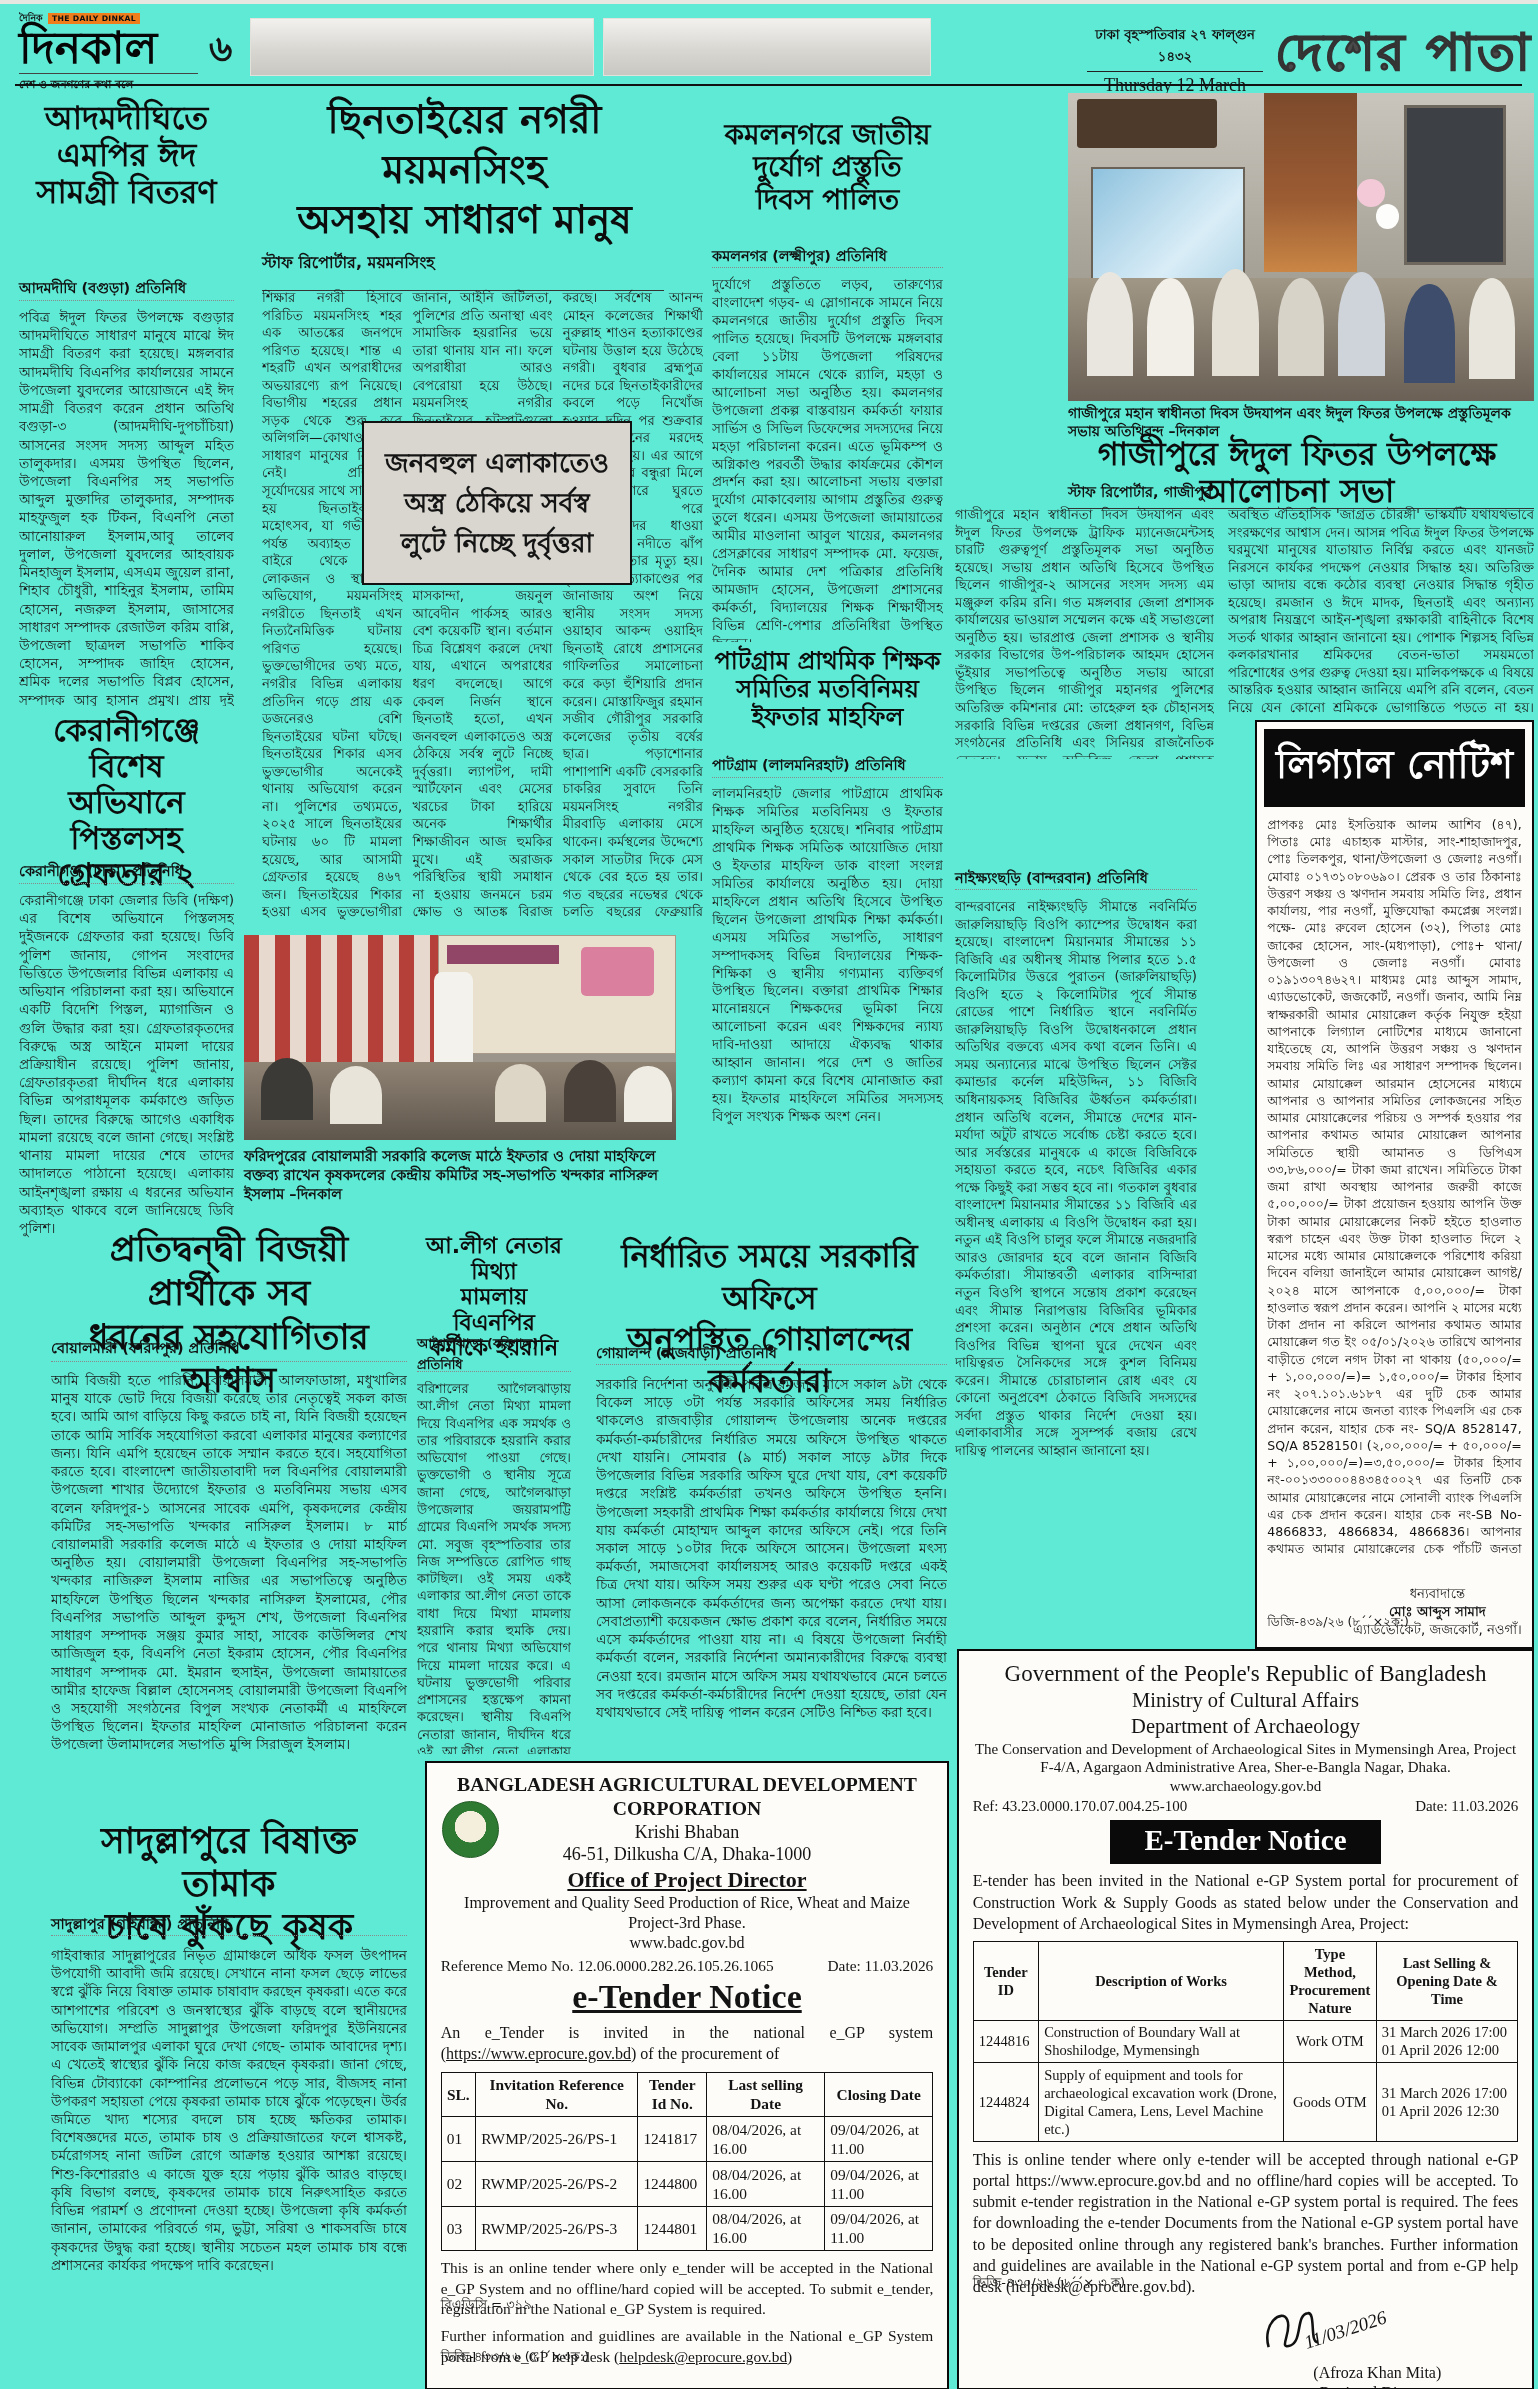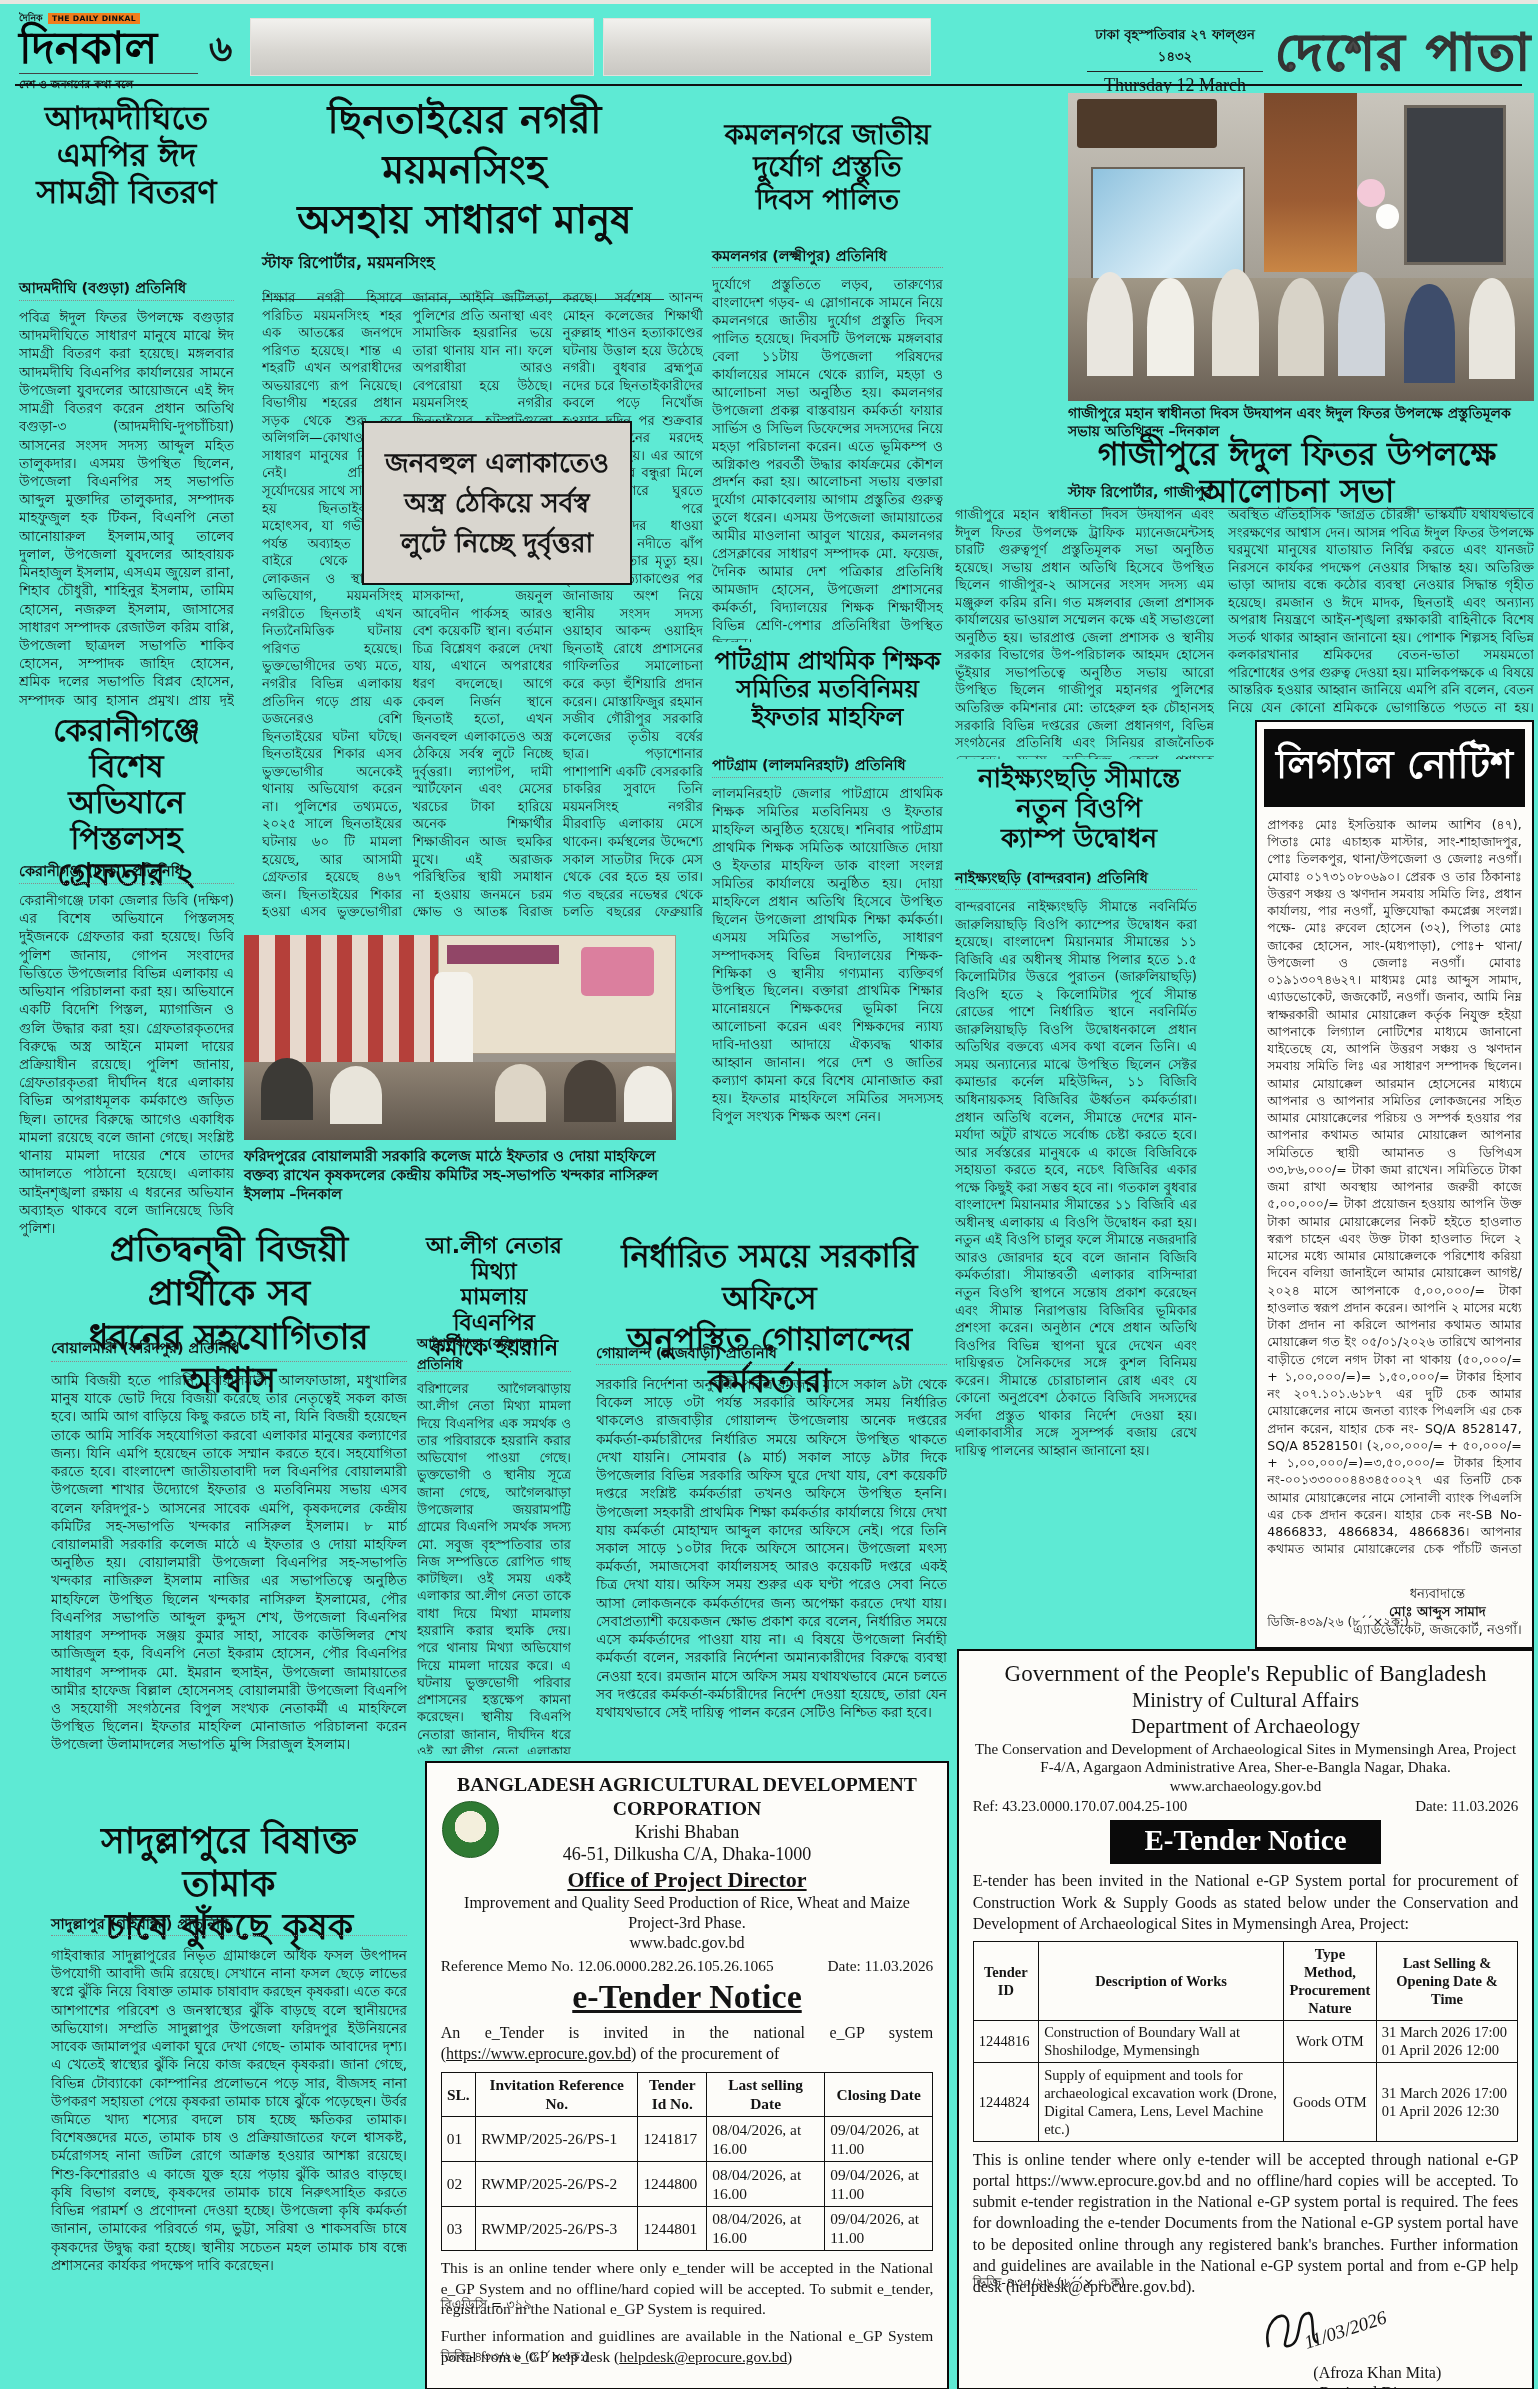--- a/index.html
+++ b/index.html
@@ -73,21 +73,21 @@
 
   <div class="abs hl" style="left:19px;top:709px;width:215px;font-size:31px;">কেরানীগঞ্জে বিশেষ
 অভিযানে পিস্তলসহ
 গ্রেফতার ২</div>
   <div class="abs byline" style="left:19px;top:856px;width:215px;">কেরানীগঞ্জ (ঢাকা) প্রতিনিধি</div>
   <div class="abs rule-dot" style="left:19px;top:879px;width:215px;"></div>
   <div class="abs body-txt" style="left:19px;top:887px;width:215px;height:359px;font-size:13.7px;">কেরানীগঞ্জে ঢাকা জেলার ডিবি (দক্ষিণ) এর বিশেষ অভিযানে পিস্তলসহ দুইজনকে গ্রেফতার করা হয়েছে। ডিবি পুলিশ জানায়, গোপন সংবাদের ভিত্তিতে উপজেলার বিভিন্ন এলাকায় এ অভিযান পরিচালনা করা হয়। অভিযানে একটি বিদেশি পিস্তল, ম্যাগাজিন ও গুলি উদ্ধার করা হয়। গ্রেফতারকৃতদের বিরুদ্ধে অস্ত্র আইনে মামলা দায়ের প্রক্রিয়াধীন রয়েছে। পুলিশ জানায়, গ্রেফতারকৃতরা দীর্ঘদিন ধরে এলাকায় বিভিন্ন অপরাধমূলক কর্মকাণ্ডে জড়িত ছিল। তাদের বিরুদ্ধে আগেও একাধিক মামলা রয়েছে বলে জানা গেছে। সংশ্লিষ্ট থানায় মামলা দায়ের শেষে তাদের আদালতে পাঠানো হয়েছে। এলাকায় আইনশৃঙ্খলা রক্ষায় এ ধরনের অভিযান অব্যাহত থাকবে বলে জানিয়েছে ডিবি পুলিশ।</div>
 
   <div class="abs hl" style="left:255px;top:91px;width:419px;font-size:39px;line-height:1.28;">ছিনতাইয়ের নগরী ময়মনসিংহ
 অসহায় সাধারণ মানুষ</div>
-  <div class="abs" style="left:262px;top:246px;width:402px;border-bottom:1.3px solid #333;padding-bottom:22px;">
+  <div class="abs" style="left:262px;top:246px;width:402px;border-bottom:1.3px solid #333;padding-bottom:13px;">
     <span class="byline" style="font-size:16px;">স্টাফ রিপোর্টার, ময়মনসিংহ</span>
   </div>
   <div class="abs body-txt" style="left:262px;top:285px;width:441px;height:634px;font-size:13.2px;column-count:3;column-gap:10.3px;">শিক্ষার নগরী হিসাবে পরিচিত ময়মনসিংহ শহর এক আতঙ্কের জনপদে পরিণত হয়েছে। শান্ত এ শহরটি এখন অপরাধীদের অভয়ারণ্যে রূপ নিয়েছে। বিভাগীয় শহরের প্রধান সড়ক থেকে শুরু করে অলিগলি—কোথাও আজ সাধারণ মানুষের নিরাপত্তা নেই। প্রতিদিনের সূর্যোদয়ের সাথে সাথে শুরু হয় ছিনতাইকারীদের মহোৎসব, যা গভীর রাত পর্যন্ত অব্যাহত থাকে। বাইরে থেকে আসা লোকজন ও স্থানীয়দের অভিযোগ, ময়মনসিংহ নগরীতে ছিনতাই এখন নিত্যনৈমিত্তিক ঘটনায় পরিণত হয়েছে। ভুক্তভোগীদের তথ্য মতে, নগরীর বিভিন্ন এলাকায় প্রতিদিন গড়ে প্রায় এক ডজনেরও বেশি ছিনতাইয়ের ঘটনা ঘটছে। ছিনতাইয়ের শিকার এসব ভুক্তভোগীর অনেকেই থানায় অভিযোগ করেন না। পুলিশের তথ্যমতে, ২০২৫ সালে ছিনতাইয়ের ঘটনায় ৬০ টি মামলা হয়েছে, আর আসামী গ্রেফতার হয়েছে ৪৬৭ জন। ছিনতাইয়ের শিকার হওয়া এসব ভুক্তভোগীরা জানান, আইনি জটিলতা, পুলিশের প্রতি অনাস্থা এবং সামাজিক হয়রানির ভয়ে তারা থানায় যান না। ফলে অপরাধীরা আরও বেপরোয়া হয়ে উঠছে। ময়মনসিংহ নগরীর ছিনতাইয়ের হটস্পটগুলো হচ্ছে পাটগুদাম ব্রিজ মোড়, কেওটখালী, বাকৃবি শেষ মোড়, সানকিপাড়া, মীরবাড়ি, কলেজ রোড, মাদ্রাসা কোয়ার্টার, সার্কিট হাউজ রোড, বাইপাস মোড়, গাঙ্গিনারপাড়, স্টেশন রোড, শম্ভুগঞ্জ বাজার, চরপাড়া, মাসকান্দা, জয়নুল আবেদীন পার্কসহ আরও বেশ কয়েকটি স্থান। বর্তমান চিত্র বিশ্লেষণ করলে দেখা যায়, এখানে অপরাধের ধরণ বদলেছে। আগে কেবল নির্জন স্থানে ছিনতাই হতো, এখন জনবহুল এলাকাতেও অস্ত্র ঠেকিয়ে সর্বস্ব লুটে নিচ্ছে দুর্বৃত্তরা। ল্যাপটপ, দামী স্মার্টফোন এবং মেসের খরচের টাকা হারিয়ে অনেক শিক্ষার্থীর শিক্ষাজীবন আজ হুমকির মুখে। এই অরাজক পরিস্থিতির স্থায়ী সমাধান না হওয়ায় জনমনে চরম ক্ষোভ ও আতঙ্ক বিরাজ করছে। সর্বশেষ আনন্দ মোহন কলেজের শিক্ষার্থী নুরুল্লাহ শাওন হত্যাকাণ্ডের ঘটনায় উত্তাল হয়ে উঠেছে নগরী। বুধবার ব্রহ্মপুত্র নদের চরে ছিনতাইকারীদের কবলে পড়ে নিখোঁজ হওয়ার দুদিন পর শুক্রবার রাতে শাওনের মরদেহ উদ্ধার করা হয়। এর আগে শাওন ও তার বন্ধুরা মিলে নদের ওপারে ঘুরতে গিয়েছিলেন। পরে ছিনতাইকারীদের ধাওয়া খেয়ে শাওন নদীতে ঝাঁপ দেন। এতে তার মৃত্যু হয়। নৃশংস এ হত্যাকাণ্ডের পর জানাজায় অংশ নিয়ে স্থানীয় সংসদ সদস্য ওয়াহাব আকন্দ ওয়াহিদ ছিনতাই রোধে প্রশাসনের গাফিলতির সমালোচনা করে কড়া হুঁশিয়ারি প্রদান করেন। মোস্তাফিজুর রহমান সজীব গৌরীপুর সরকারি কলেজের তৃতীয় বর্ষের ছাত্র। পড়াশোনার পাশাপাশি একটি বেসরকারি চাকরির সুবাদে তিনি ময়মনসিংহ নগরীর মীরবাড়ি এলাকায় মেসে থাকেন। কর্মস্থলের উদ্দেশ্যে সকাল সাতটার দিকে মেস থেকে বের হতে হয় তার। গত বছরের নভেম্বর থেকে চলতি বছরের ফেব্রুয়ারি পর্যন্ত মোট ৪ বার ছিনতাইয়ের শিকার হয়েছেন তিনি। সর্বশেষ ৫ ফেব্রুয়ারি কলেজ রোড এলাকা দিয়ে সকালে হেঁটে যাওয়ার সময় চার পাঁচ জনের একটি দল তার গতিরোধ করে পকেটে থাকা মানিব্যাগ ছিনিয়ে নেয়। তবে শেষ পর্যন্ত অনুনয়-বিনয় করে তিনি তার মোবাইল ফোনটি ফেরত পান। এসব ঘটনায় তিনি একবারের জন্যও থানায় অভিযোগ করেননি। আহমেদ স্বাধীন টাঙ্গাইল পলিটেকনিক ইন্সটিটিউট থেকে আসা কয়েক লাখ শিক্ষার্থীর মতো এখন ছিনতাইকারীদের প্রধান লক্ষ্যবস্তুতে পরিণত হয়েছে। পরেই তারা তার গলায় চাকু ধরে মোবাইলসহ সব নিয়ে নেয়।</div>
   <div class="abs pullq" style="left:362px;top:417px;width:270px;height:164px;">জনবহুল এলাকাতেও
 অস্ত্র ঠেকিয়ে সর্বস্ব
 লুটে নিচ্ছে দুর্বৃত্তরা</div>
 
   <div class="abs photo" style="left:244px;top:931px;width:432px;height:205px;">
     <div class="ph-el" style="left:0;top:0;width:45%;height:70%;background:repeating-linear-gradient(90deg,#b5403a 0 15.4px,#e7d9cd 15.4px 31px);"></div>
     <div class="ph-el" style="left:45%;top:0;width:55%;height:58%;background:#e9e0cd;border:1.7px solid #a89a86;box-sizing:border-box;"></div>
@@ -141,23 +141,20 @@
     <span class="credit">–দিনকাল</span>
   </div>
 
   <div class="abs hl" style="left:1060px;top:432px;width:474px;font-size:32px;white-space:normal;">গাজীপুরে ঈদুল ফিতর উপলক্ষে আলোচনা সভা</div>
   <div class="abs" style="left:1068px;top:477px;width:466px;border-bottom:1.3px solid #333;padding-bottom:3.4px;">
     <span class="byline">স্টাফ রিপোর্টার, গাজীপুর</span>
   </div>
   <div class="abs body-txt" style="left:955px;top:502px;width:259px;height:253px;font-size:13.2px;">গাজীপুরে মহান স্বাধীনতা দিবস উদযাপন এবং ঈদুল ফিতর উপলক্ষে ট্রাফিক ম্যানেজমেন্টসহ চারটি গুরুত্বপূর্ণ প্রস্তুতিমূলক সভা অনুষ্ঠিত হয়েছে। সভায় প্রধান অতিথি হিসেবে উপস্থিত ছিলেন গাজীপুর-২ আসনের সংসদ সদস্য এম মঞ্জুরুল করিম রনি। গত মঙ্গলবার জেলা প্রশাসক কার্যালয়ের ভাওয়াল সম্মেলন কক্ষে এই সভাগুলো অনুষ্ঠিত হয়। ভারপ্রাপ্ত জেলা প্রশাসক ও স্থানীয় সরকার বিভাগের উপ-পরিচালক আহমদ হোসেন ভূঁইয়ার সভাপতিত্বে অনুষ্ঠিত সভায় আরো উপস্থিত ছিলেন গাজীপুর মহানগর পুলিশের অতিরিক্ত কমিশনার মো: তাহেরুল হক চৌহানসহ সরকারি বিভিন্ন দপ্তরের জেলা প্রধানগণ, বিভিন্ন সংগঠনের প্রতিনিধি এবং সিনিয়র রাজনৈতিক নেতৃবৃন্দ। সভায় অতিরিক্ত জেলা প্রশাসক (সার্বিক) মো. শাহরিয়ার নাজির এবং অতিরিক্ত জেলা ম্যাজিস্ট্রেট সালমা আক্তারের সঞ্চালনায় নিম্নলিখিত বিষয়গুলো নিয়ে বিস্তারিত আলোচনা ও সিদ্ধান্ত গৃহীত হয়। এসবের মধ্যে রয়েছে, ২৬শে মার্চ মহান স্বাধীনতা দিবস জাতীয় কর্মসূচির সঙ্গে সামঞ্জস্য রেখে উদযাপনের লক্ষ্যে বিভিন্ন সিদ্ধান্ত নেওয়া হয়। এমপি রনি মহান মুক্তিযুদ্ধ এবং ৫ই আগস্টের ছাত্র-জনতার অভ্যুত্থানে শহীদদের স্মৃতি রক্ষার ওপর বিশেষ গুরুত্বারোপ করেন। এ সময় তিনি চান্দনা চৌরাস্তায়</div>
   <div class="abs body-txt" style="left:1228px;top:502px;width:306px;height:207px;font-size:13.2px;">অবস্থিত ঐতিহাসিক 'জাগ্রত চৌরঙ্গী' ভাস্কর্যটি যথাযথভাবে সংরক্ষণের আশ্বাস দেন। আসন্ন পবিত্র ঈদুল ফিতর উপলক্ষে ঘরমুখো মানুষের যাতায়াত নির্বিঘ্ন করতে এবং যানজট নিরসনে কার্যকর পদক্ষেপ নেওয়ার সিদ্ধান্ত হয়। অতিরিক্ত ভাড়া আদায় বন্ধে কঠোর ব্যবস্থা নেওয়ার সিদ্ধান্ত গৃহীত হয়েছে। রমজান ও ঈদে মাদক, ছিনতাই এবং অন্যান্য অপরাধ নিয়ন্ত্রণে আইন-শৃঙ্খলা রক্ষাকারী বাহিনীকে বিশেষ সতর্ক থাকার আহ্বান জানানো হয়। পোশাক শিল্পসহ বিভিন্ন কলকারখানার শ্রমিকদের বেতন-ভাতা সময়মতো পরিশোধের ওপর গুরুত্ব দেওয়া হয়। মালিকপক্ষকে এ বিষয়ে আন্তরিক হওয়ার আহ্বান জানিয়ে এমপি রনি বলেন, বেতন নিয়ে যেন কোনো শ্রমিককে ভোগান্তিতে পড়তে না হয়। সংসদ সদস্য এম মঞ্জুরুল করিম রনি বলেন, আমরা মানুষের কল্যাণের জন্য রাজনীতি করি। জনগণের নিরাপত্তা নিশ্চিত করা এবং মানুষের দুর্ভোগ লাঘব করাই আমাদের মূল লক্ষ্য। এসময় তিনি সরকারি কর্মকর্তা ও রাজনৈতিক সহকর্মীদের একযোগে সাধারণ মানুষের সেবা করার আহ্বান জানান এবং উপস্থিত সকলকে পবিত্র ঈদুল ফিতরের আগাম শুভেচ্ছা জানান। এর আগে সংসদ সদস্য এম মঞ্জুরুল করিম রনি জেলা প্রশাসক কার্যালয়ে পৌঁছালে ভারপ্রাপ্ত জেলা প্রশাসক ও অতিরিক্ত জেলা প্রশাসকগণ তাকে ফুলেল অভ্যর্থনা জানান।</div>
 
-  <div class="abs hl" style="left:955px;top:759px;width:248px;font-size:26px;">নাইক্ষ্যংছড়ি সীমান্তে
-নতুন বিওপি
-ক্যাম্প উদ্বোধন</div>
   <div class="abs byline" style="left:955px;top:863px;width:248px;">নাইক্ষ্যংছড়ি (বান্দরবান) প্রতিনিধি</div>
   <div class="abs rule-dot" style="left:955px;top:885px;width:242px;"></div>
   <div class="abs body-txt" style="left:955px;top:894px;width:242px;height:740px;font-size:13.2px;">বান্দরবানের নাইক্ষ্যংছড়ি সীমান্তে নবনির্মিত জারুলিয়াছড়ি বিওপি ক্যাম্পের উদ্বোধন করা হয়েছে। বাংলাদেশ মিয়ানমার সীমান্তের ১১ বিজিবি এর অধীনস্থ সীমান্ত পিলার হতে ১.৫ কিলোমিটার উত্তরে পুরাতন (জারুলিয়াছড়ি) বিওপি হতে ২ কিলোমিটার পূর্বে সীমান্ত রোডের পাশে নির্ধারিত স্থানে নবনির্মিত জারুলিয়াছড়ি বিওপি উদ্বোধনকালে প্রধান অতিথির বক্তব্যে এসব কথা বলেন তিনি। এ সময় অন্যান্যের মাঝে উপস্থিত ছিলেন সেক্টর কমান্ডার কর্নেল মহিউদ্দিন, ১১ বিজিবি অধিনায়কসহ বিজিবির ঊর্ধ্বতন কর্মকর্তারা। প্রধান অতিথি বলেন, সীমান্তে দেশের মান-মর্যাদা অটুট রাখতে সর্বোচ্চ চেষ্টা করতে হবে। আর সর্বস্তরের মানুষকে এ কাজে বিজিবিকে সহায়তা করতে হবে, নচেৎ বিজিবির একার পক্ষে কিছুই করা সম্ভব হবে না। গতকাল বুধবার বাংলাদেশ মিয়ানমার সীমান্তের ১১ বিজিবি এর অধীনস্থ এলাকায় এ বিওপি উদ্বোধন করা হয়। নতুন এই বিওপি চালুর ফলে সীমান্তে নজরদারি আরও জোরদার হবে বলে জানান বিজিবি কর্মকর্তারা। সীমান্তবর্তী এলাকার বাসিন্দারা নতুন বিওপি স্থাপনে সন্তোষ প্রকাশ করেছেন এবং সীমান্ত নিরাপত্তায় বিজিবির ভূমিকার প্রশংসা করেন। অনুষ্ঠান শেষে প্রধান অতিথি বিওপির বিভিন্ন স্থাপনা ঘুরে দেখেন এবং দায়িত্বরত সৈনিকদের সঙ্গে কুশল বিনিময় করেন। সীমান্তে চোরাচালান রোধ এবং যে কোনো অনুপ্রবেশ ঠেকাতে বিজিবি সদস্যদের সর্বদা প্রস্তুত থাকার নির্দেশ দেওয়া হয়। এলাকাবাসীর সঙ্গে সুসম্পর্ক বজায় রেখে দায়িত্ব পালনের আহ্বান জানানো হয়।</div>
 
   <div class="abs legalbox" style="left:1255px;top:716px;width:279px;height:929px;">
     <div class="legalhead">লিগ্যাল নোটিশ</div>
     <div class="legalbody" style="height:735px;">প্রাপকঃ মোঃ ইসতিয়াক আলম আশিব (৪৭), পিতাঃ মোঃ এচাহ্যক মাস্টার, সাং-শাহাজাদপুর, পোঃ তিলকপুর, থানা/উপজেলা ও জেলাঃ নওগাঁ। মোবাঃ ০১৭৩১০৮০৬৯০। প্রেরক ও তার ঠিকানাঃ উত্তরণ সঞ্চয় ও ঋণদান সমবায় সমিতি লিঃ, প্রধান কার্যালয়, পার নওগাঁ, মুক্তিযোদ্ধা কমপ্লেক্স সংলগ্ন। পক্ষে- মোঃ রুবেল হোসেন (৩২), পিতাঃ মোঃ জাকের হোসেন, সাং-(মধ্যপাড়া), পোঃ+ থানা/উপজেলা ও জেলাঃ নওগাঁ। মোবাঃ ০১৯১৩০৭৪৬২৭। মাধ্যমঃ মোঃ আব্দুস সামাদ, এ্যাডভোকেট, জজকোর্ট, নওগাঁ। জনাব, আমি নিম্ন স্বাক্ষরকারী আমার মোয়াক্কেল কর্তৃক নিযুক্ত হইয়া আপনাকে লিগ্যাল নোটিশের মাধ্যমে জানানো যাইতেছে যে, আপনি উত্তরণ সঞ্চয় ও ঋণদান সমবায় সমিতি লিঃ এর সাধারণ সম্পাদক ছিলেন। আমার মোয়াক্কেল আরমান হোসেনের মাধ্যমে আপনার ও আপনার সমিতির লোকজনের সহিত আমার মোয়াক্কেলের পরিচয় ও সম্পর্ক হওয়ার পর আপনার কথামত আমার মোয়াক্কেল আপনার সমিতিতে স্থায়ী আমানত ও ডিপিএস ৩৩,৮৬,০০০/= টাকা জমা রাখেন। সমিতিতে টাকা জমা রাখা অবস্থায় আপনার জরুরী কাজে ৫,০০,০০০/= টাকা প্রয়োজন হওয়ায় আপনি উক্ত টাকা আমার মোয়াক্কেলের নিকট হইতে হাওলাত স্বরূপ চাহেন এবং উক্ত টাকা হাওলাত দিলে ২ মাসের মধ্যে আমার মোয়াক্কেলকে পরিশোধ করিয়া দিবেন বলিয়া জানাইলে আমার মোয়াক্কেল আগষ্ট/২০২৪ মাসে আপনাকে ৫,০০,০০০/= টাকা হাওলাত স্বরূপ প্রদান করেন। আপনি ২ মাসের মধ্যে টাকা প্রদান না করিলে আপনার কথামত আমার মোয়াক্কেল গত ইং ০৫/০১/২০২৬ তারিখে আপনার বাড়ীতে গেলে নগদ টাকা না থাকায় (৫০,০০০/= + ১,০০,০০০/=)= ১,৫০,০০০/= টাকার হিসাব নং ২০৭.১০১.৬১৮৭ এর দুটি চেক আমার মোয়াক্কেলের নামে জনতা ব্যাংক পিএলসি এর চেক প্রদান করেন, যাহার চেক নং- SQ/A 8528147, SQ/A 8528150। (২,০০,০০০/= + ৫০,০০০/= + ১,০০,০০০/=)=৩,৫০,০০০/= টাকার হিসাব নং-০০১৩৩০০০৪৪৩৪৫০০২৭ এর তিনটি চেক আমার মোয়াক্কেলের নামে সোনালী ব্যাংক পিএলসি এর চেক প্রদান করেন। যাহার চেক নং-SB No-4866833, 4866834, 4866836। আপনার কথামত আমার মোয়াক্কেলের চেক পাঁচটি জনতা ব্যাংক পিএলসি, নওগাঁ কর্পোরেট শাখা নওগাঁয় গত ইং ২৬/০১/২০২৬ তারিখে জমা দিলে উক্ত চেকে টাকা কালেকশানের জন্য চেক পাঁচটি ক্লিয়ারিং হাউজে পাঠাইয়া দিলে আপনার হিসাব নাম্বারে টাকা না থাকায় Account Closed/Dormant/Blocked বলিয়া মন্তব্য সহকারে চেকটি গত ২৮/০১/২০২৬ তারিখে ডিজঅনার করে, ডিজঅনার সার্টিফিকেট সহ চেক আমার মোয়াক্কেল বরাবর ফেরত দেন। উক্ত বিষয়ে আপনাকে জানাইলে আপনি সন্তোষজনক কোন সদুত্তর বা কোন পদক্ষেপ গ্রহণ করেন নাই। সে মতে অত্র লিগ্যাল নোটিশ প্রাপ্তির ৩০ দিনের মধ্যে প্রদত্ত চেকে উল্লেখিত সমুদয় টাকা এককালীন আমার মোয়াক্কেল বরাবর পরিশোধ করার জন্য বিশেষ ভাবে অনুরোধ করা হইল। অন্যথায় আমার মোয়াক্কেল আপনার বিরুদ্ধে সংশ্লিষ্ট নেগোশিয়েবল ইন্সট্রুমেন্ট এ্যাক্টের ১৩৮ ধারার বিধান মতে আইনগত ব্যবস্থা গ্রহণ করিবে। যাহার দায় এককভাবে আপনাকেই বহন করিতে হইবে।</div>
     <div class="abs" style="left:10.3px;bottom:13.7px;font-size:12.4px;">ডিজি-৪৩৯/২৬ (৮´´×২ক:)</div>
     <div class="abs" style="right:10.3px;bottom:8.5px;text-align:center;font-size:13.2px;line-height:1.35;">
       <div>ধন্যবাদান্তে</div>

